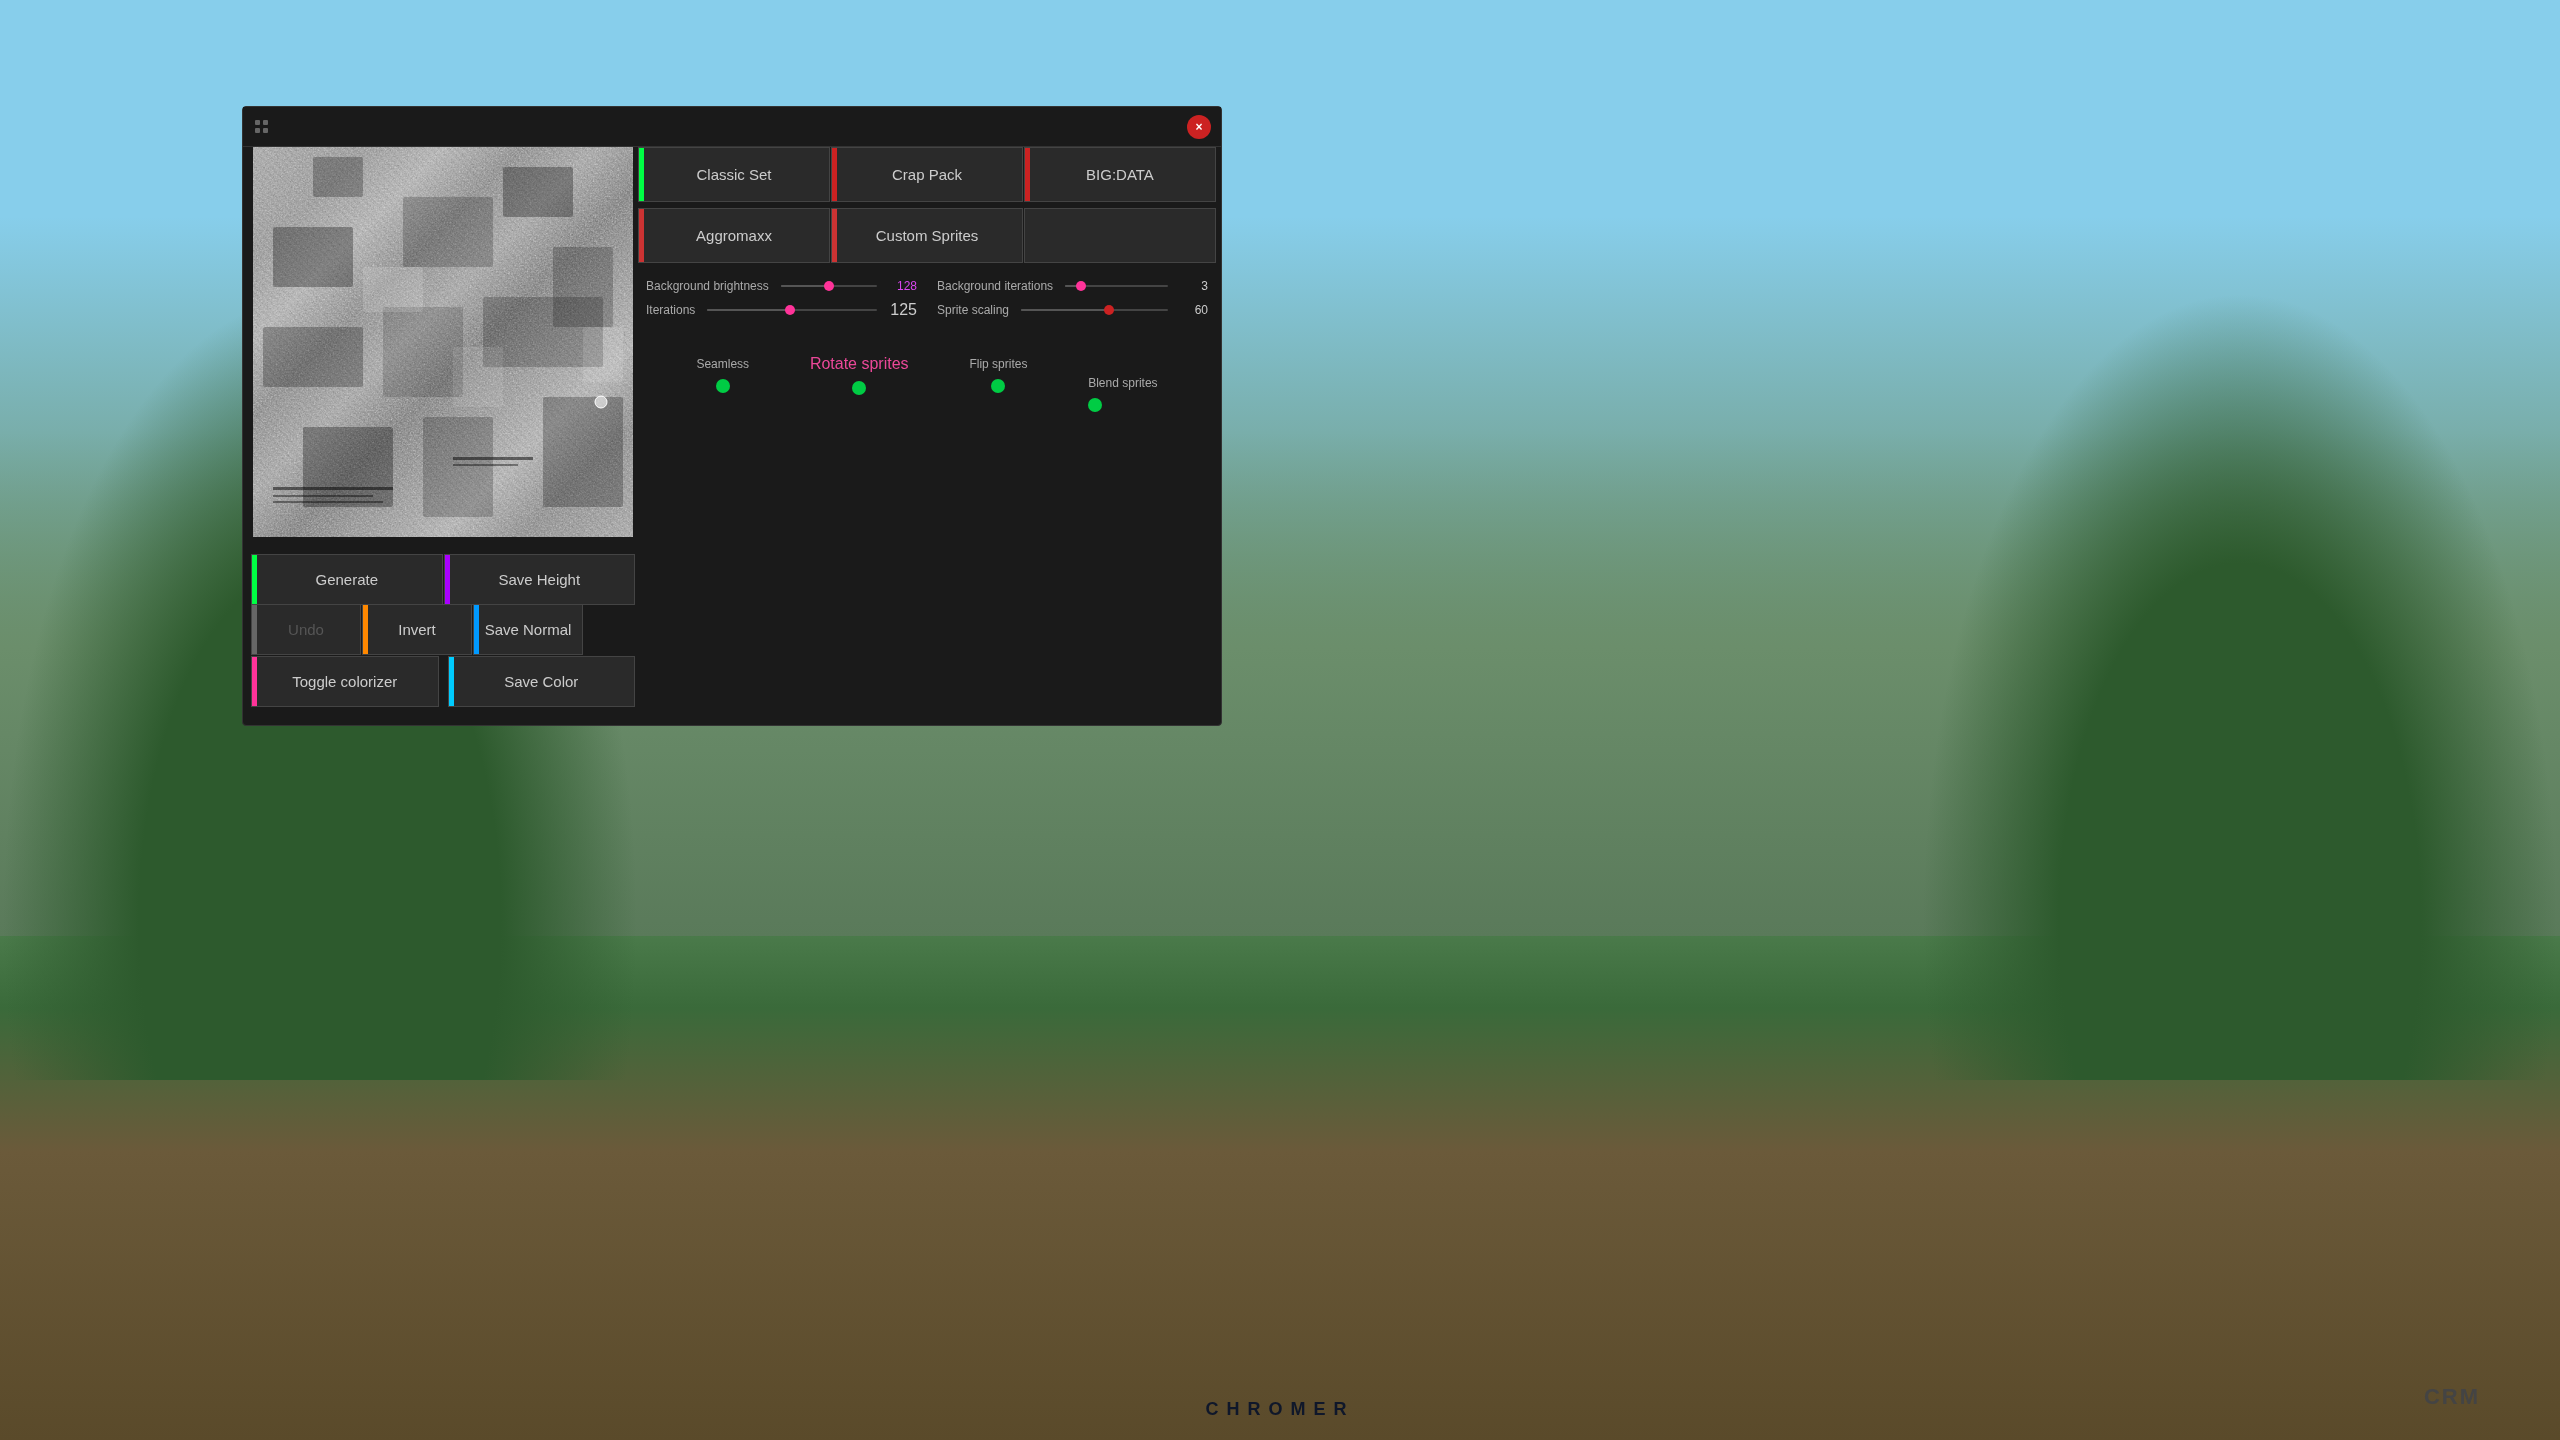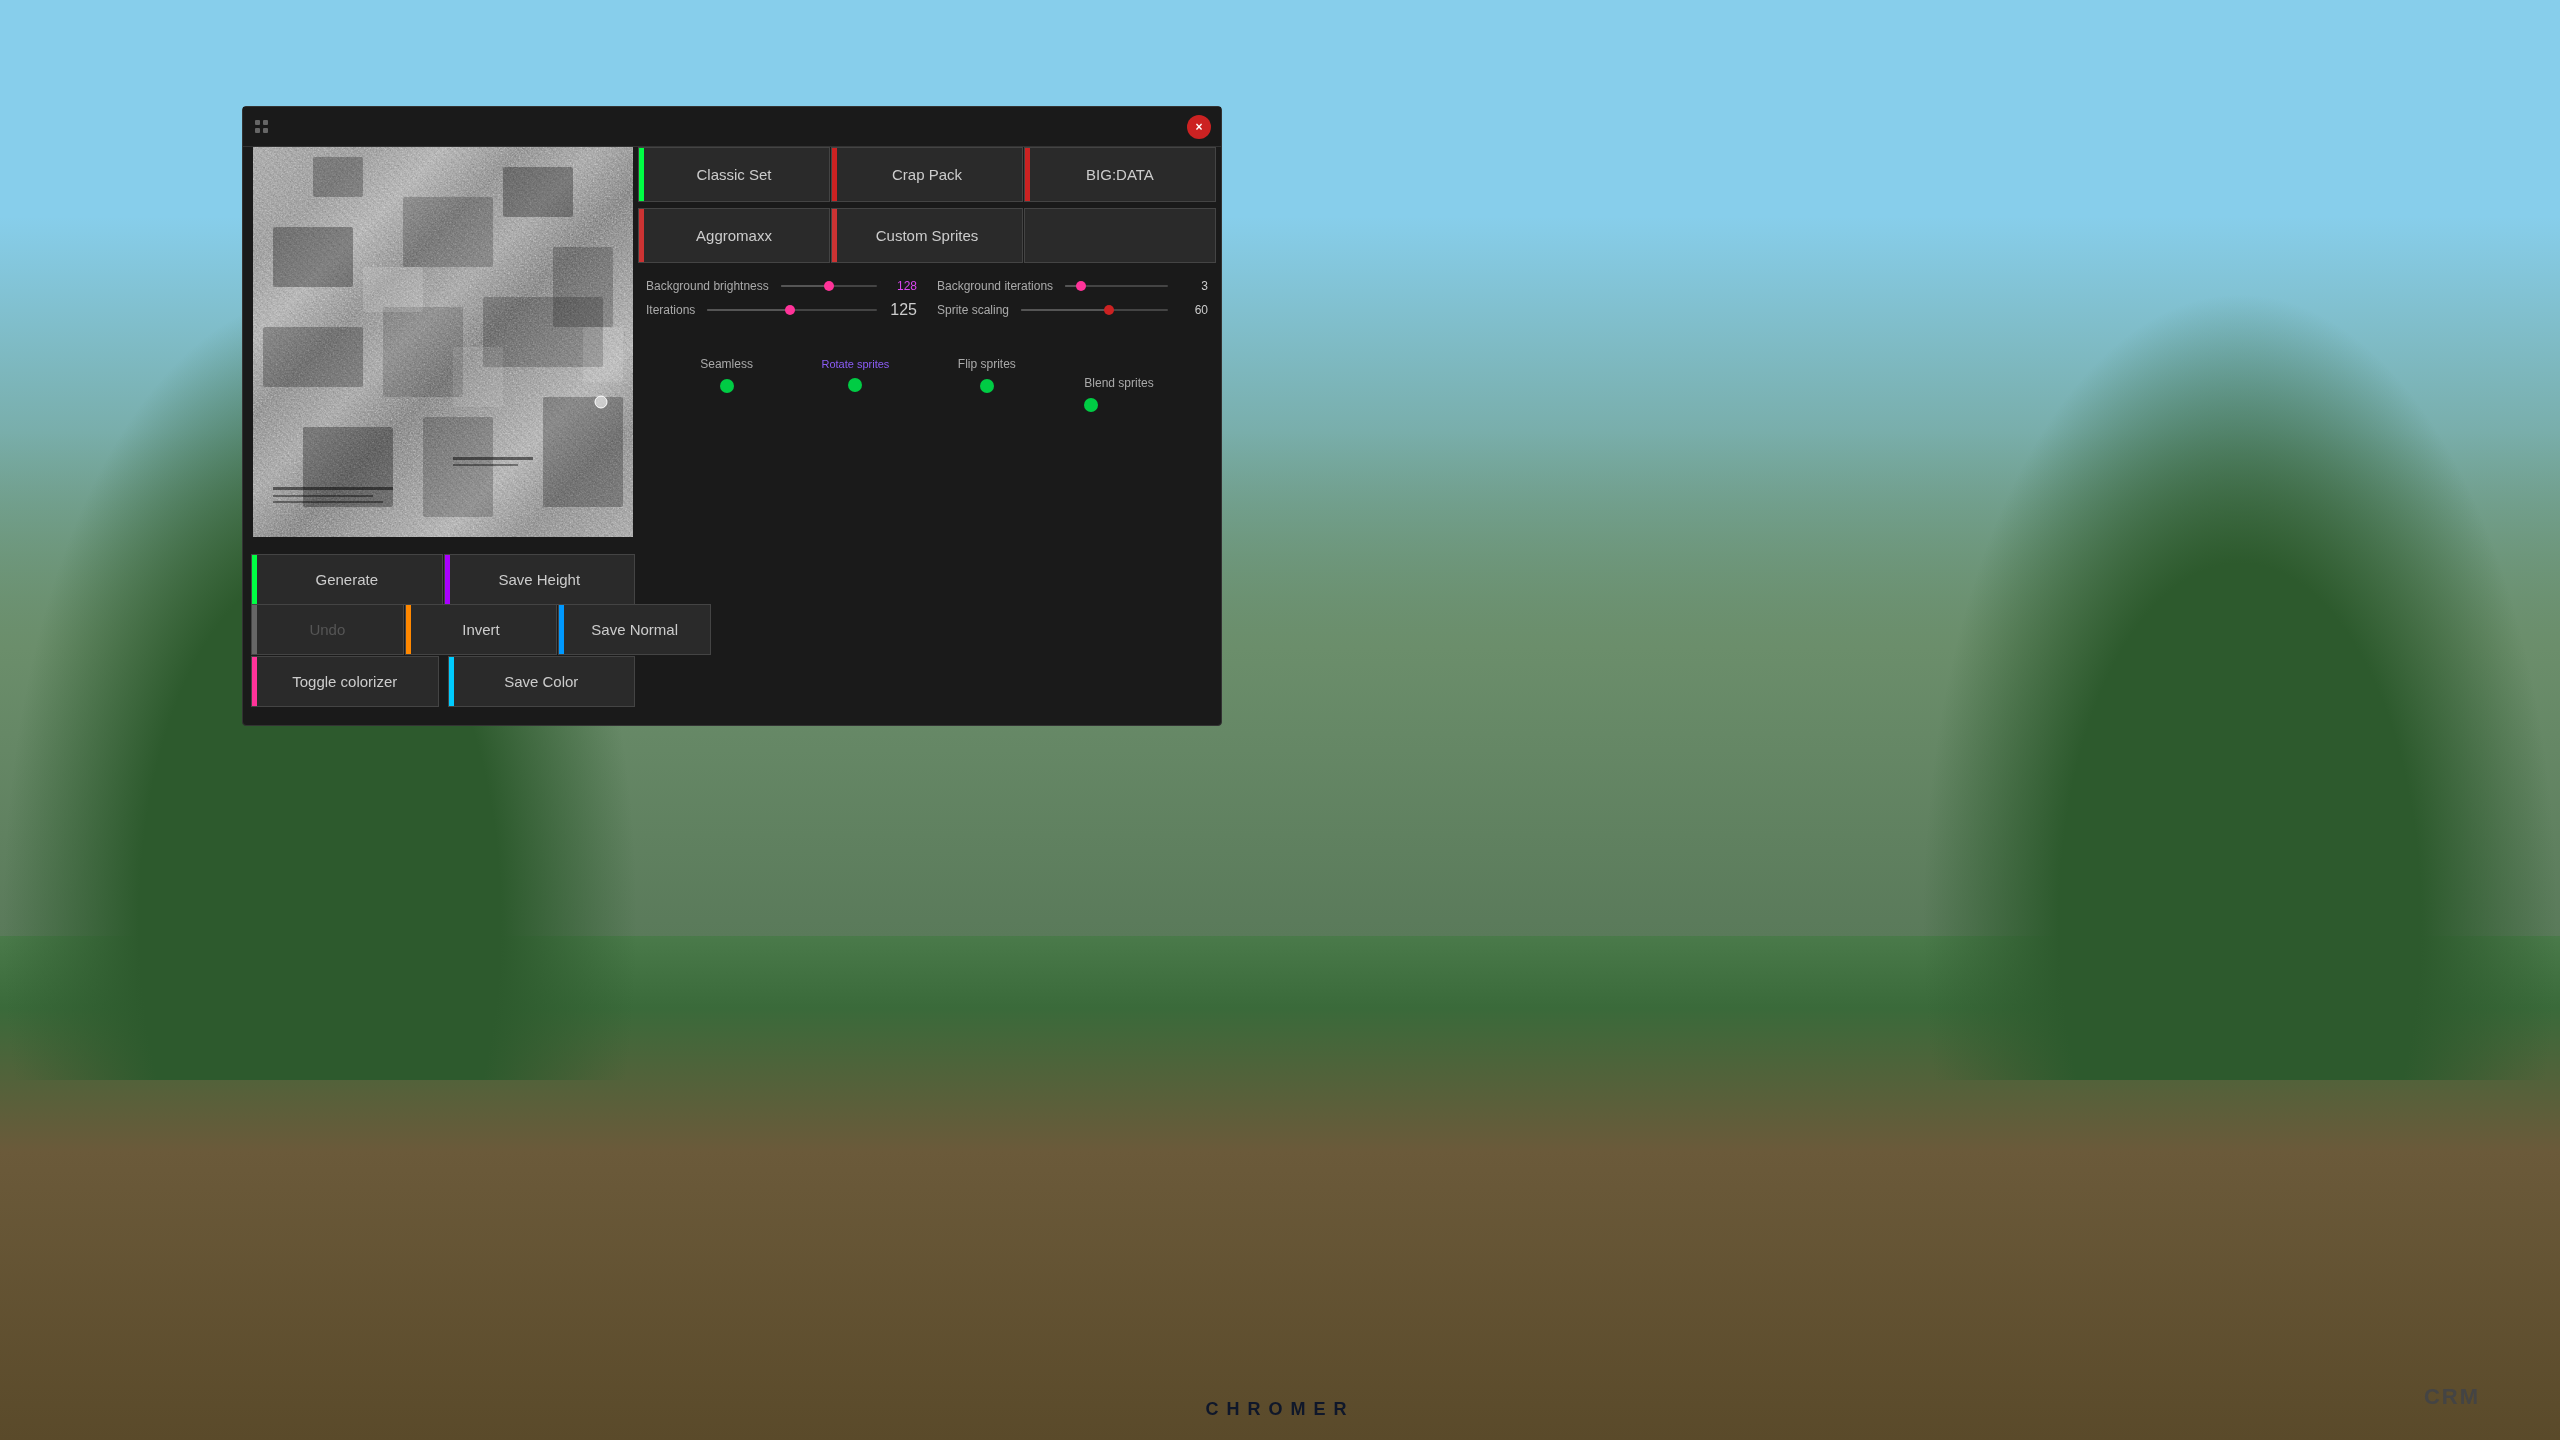--- a/index.html
+++ b/index.html
@@ -364,21 +364,21 @@
         <span style="color:#ccc; font-size:12px; min-width:28px; text-align:right;">60</span>
       </div>
     </div>
 
     <div style="display:flex; justify-content:space-around; align-items:center; margin-top:18px; padding:0 20px;">
       <div style="display:flex; flex-direction:column; align-items:center; gap:8px;">
         <span style="color:#aaa; font-size:12px;">Seamless</span>
         <div style="width:14px; height:14px; border-radius:50%; background:#00cc44;"></div>
       </div>
       <div style="display:flex; flex-direction:column; align-items:center; gap:8px;">
-        <span style="color:#8b5cf6; font-size:11px;">Rotate sprites</span>
+        <span style="color:#ec4899; font-size:16px;">Rotate sprites</span>
         <div style="width:14px; height:14px; border-radius:50%; background:#00cc44;"></div>
       </div>
       <div style="display:flex; flex-direction:column; align-items:center; gap:8px;">
         <span style="color:#aaa; font-size:12px;">Flip sprites</span>
         <div style="width:14px; height:14px; border-radius:50%; background:#00cc44;"></div>
       </div>
       <div style="display:flex; flex-direction:column; align-items:flex-start; gap:8px;margin-top:39px;">
         <span style="color:#aaa; font-size:12px;">Blend sprites</span>
         <div style="width:14px; height:14px; border-radius:50%; background:#00cc44;"></div>
       </div>
@@ -389,21 +389,21 @@
     <div class="action-btn green-bar" style="flex:1;">
       <div class="left-bar"></div>
       <span>Generate</span>
     </div>
     <div class="action-btn purple-bar" style="flex:1;">
       <div class="left-bar"></div>
       <span>Save Height</span>
     </div>
   </div>
 
-  <div style="position:absolute; bottom:70px; left:8px; width:460px; display:flex; gap:1px;">
+  <div style="position:absolute; bottom:70px; left:8px; width:332px; display:flex; gap:1px;">
     <div class="action-btn gray-bar dimmed" style="flex:1;">
       <div class="left-bar"></div>
       <span>Undo</span>
     </div>
     <div class="action-btn orange-bar" style="flex:1;">
       <div class="left-bar"></div>
       <span>Invert</span>
     </div>
     <div class="action-btn blue-bar" style="flex:1;">
       <div class="left-bar"></div>

